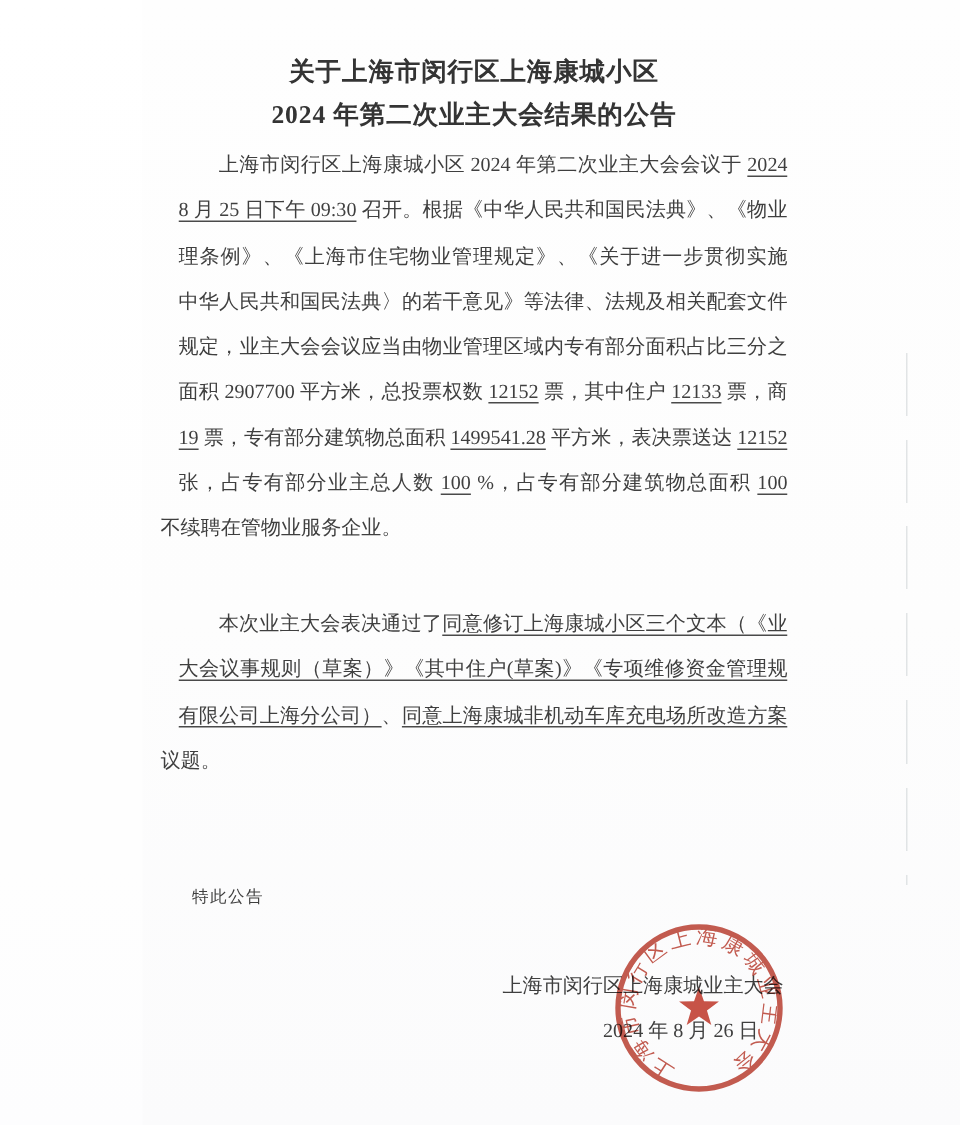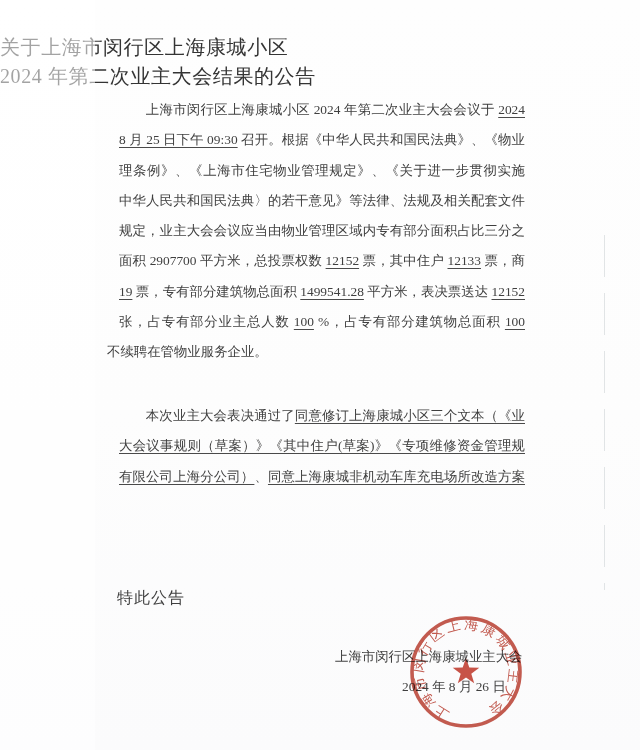--- a/index.html
+++ b/index.html
@@ -9,23 +9,23 @@
     height: 750px;
     background: linear-gradient(180deg, #fefefe 0%, #fdfdfd 55%, #fbfbfc 100%);
     font-family: "Liberation Serif", "DejaVu Serif", serif;
     color: #3f3f3f;
     overflow: hidden;
   }
   .title {
     position: absolute;
     left: 0;
     width: 632px;
-    text-align: left;
-    font-weight: normal;
-    font-size: 20px;
+    text-align: center;
+    font-weight: bold;
+    font-size: 17px;
     letter-spacing: 0.6px;
     color: #343434;
     line-height: 29px;
     white-space: nowrap;
   }
   .title1 { top: 33px; }
   .title2 { top: 62px; }
   .para {
     position: absolute;
     left: 107px;
@@ -44,23 +44,23 @@
   .line.fill { text-align-last: justify; text-justify: inter-character; margin-left: 12px; }
   .line.first { text-indent: 2em; }
   .u {
     text-decoration: underline;
     text-decoration-thickness: 1px;
     text-underline-offset: 3px;
     text-decoration-color: #4a4a4a;
   }
   .closing {
     position: absolute;
-    left: 117px;
+    left: 128px;
     top: 583px;
-    font-size: 16px;
+    font-size: 11px;
     line-height: 30px;
     letter-spacing: 1px;
   }
   .sig-org {
     position: absolute;
     left: 335px;
     top: 647px;
     font-size: 13.4px;
     line-height: 20px;
     white-space: nowrap;
@@ -120,20 +120,21 @@
       <div class="line fill"><span>面积 2907700 平方米，总投票权数 </span><span class="u">12152</span><span> 票，其中住户 </span><span class="u">12133</span><span> 票，商户</span></div>
       <div class="line fill"><span class="u">19</span><span> 票，专有部分建筑物总面积 </span><span class="u">1499541.28</span><span> 平方米，表决票送达 </span><span class="u">12152</span></div>
       <div class="line fill"><span>张，占专有部分业主总人数 </span><span class="u">100</span><span> %，占专有部分建筑物总面积 </span><span class="u">100</span><span> %，</span></div>
       <div class="line"><span>不续聘在管物业服务企业。</span></div>
     </div>
 
   <div class="para para2">
       <div class="line first fill"><span>本次业主大会表决通过了</span><span class="u">同意修订上海康城小区三个文本（《业主</span></div>
       <div class="line fill"><span class="u">大会议事规则（草案）》《其中住户(草案)》《专项维修资金管理规</span></div>
       <div class="line fill"><span class="u">有限公司上海分公司）</span><span>、</span><span class="u">同意上海康城非机动车库充电场所改造方案</span><span>的</span></div>
+      <div class="line"><span>议题。</span></div>
     </div>
 
   <div class="closing">特此公告</div>
 
   <div class="sig-org">上海市闵行区上海康城业主大会</div>
 
   <div class="sig-date">2024 年 8 月 26 日</div>
 
   <svg class="seal" viewBox="0 0 120 120" xmlns="http://www.w3.org/2000/svg">
     <circle cx="60" cy="60" r="54" fill="none" stroke="#bc4336" stroke-width="3.6"></circle>

